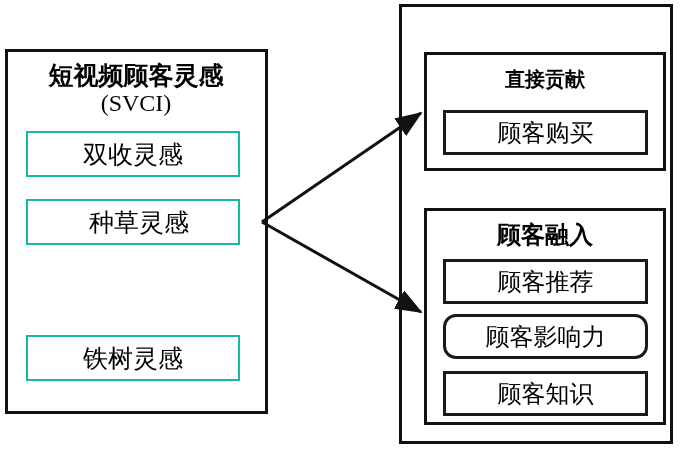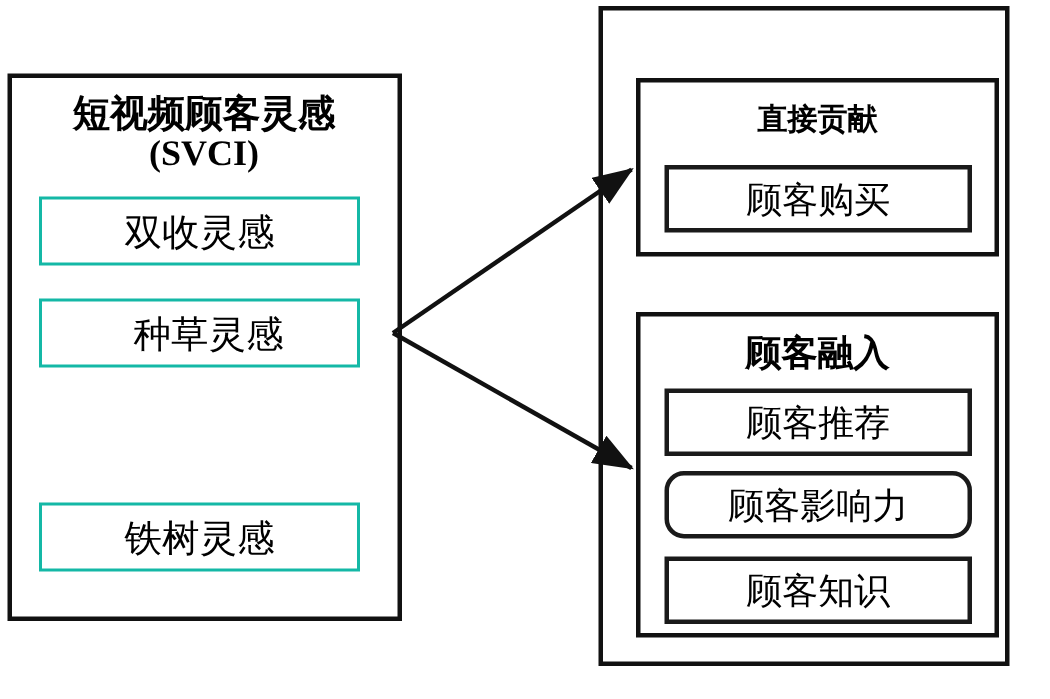--- a/index.html
+++ b/index.html
@@ -57,21 +57,21 @@
   }
   #left-title .cn {
     font-family: "DejaVu Sans", "Liberation Sans", sans-serif;
     font-size: 25px;
     font-weight: bold;
     letter-spacing: 0px;
   }
   #left-title .en {
     font-family: "Liberation Serif", "DejaVu Serif", serif;
     font-size: 24px;
-    font-weight: bold;
+    font-weight: normal;
   }
   .left-item {
     left: 26px;
     width: 214px;
     height: 46px;
     border: 2px solid #14b8a6;
   }
   .left-item-label {
     width: 100%;
     height: 100%;

